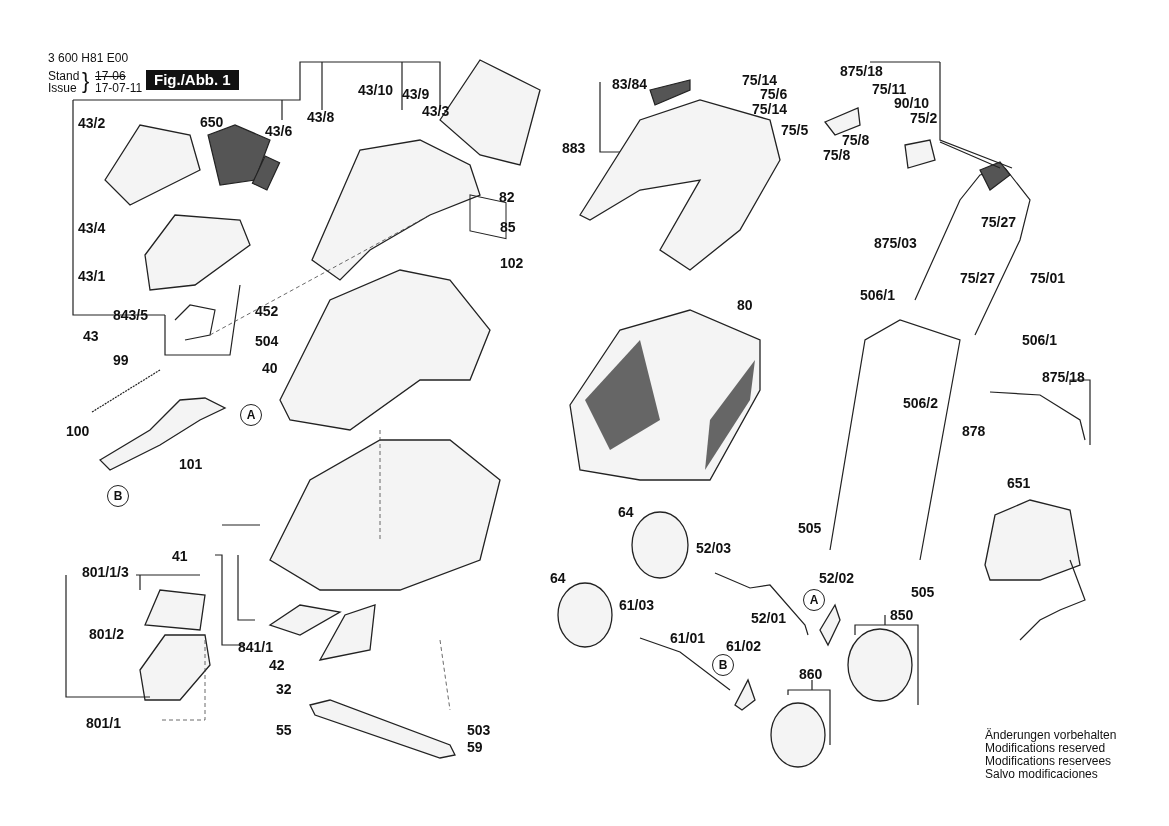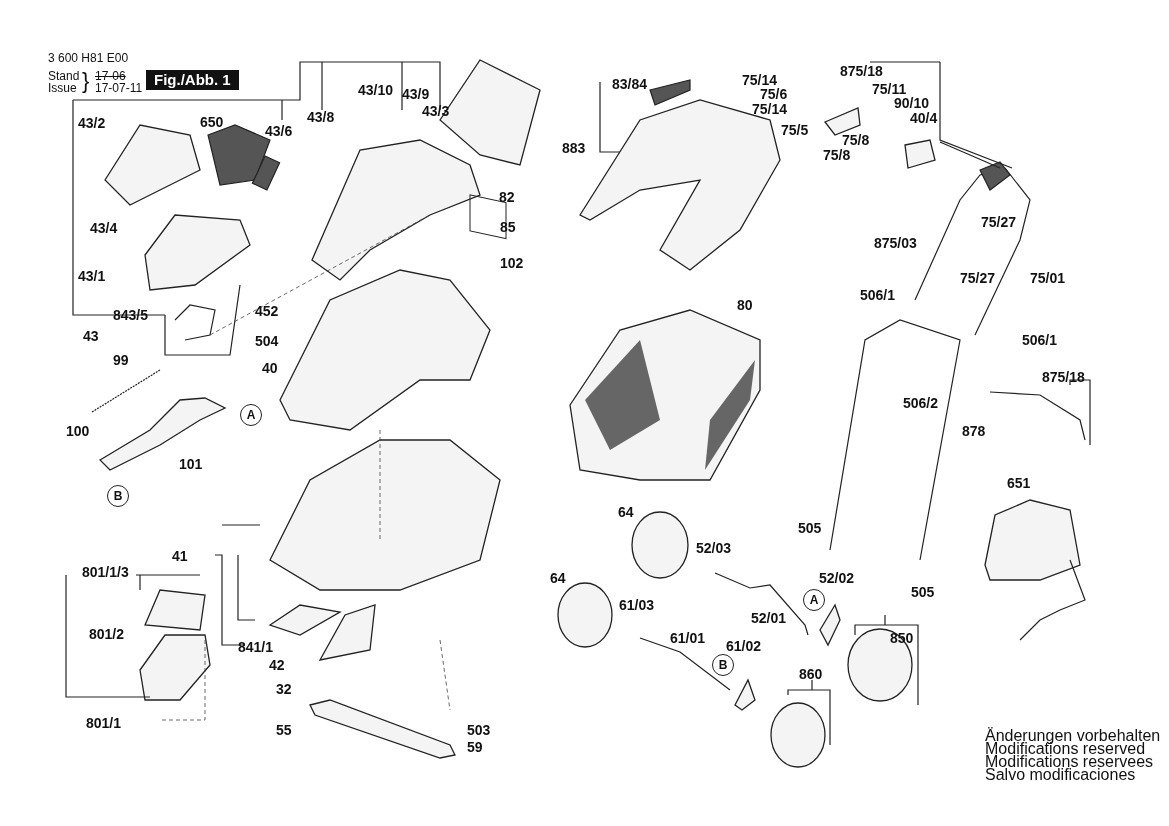--- a/index.html
+++ b/index.html
@@ -2,21 +2,21 @@
 <html><head>
 <meta charset="utf-8">
 <style>
   html, body { margin:0; padding:0; background:#ffffff; }
   body { width:1169px; height:826px; position:relative; overflow:hidden;
          font-family:"Liberation Sans", sans-serif; color:#111; }
   .hdr { position:absolute; font-size:12px; line-height:13px; }
   .figbox { position:absolute; left:146px; top:70px; background:#111; color:#fff;
             font-weight:bold; font-size:15px; padding:1px 8px; line-height:18px; }
   .lbl { position:absolute; font-weight:bold; font-size:14px; line-height:14px; white-space:nowrap; }
-  .note { position:absolute; left:985px; top:729px; font-size:16px; line-height:13px; }
+  .note { position:absolute; left:985px; top:729px; font-size:12px; line-height:13px; }
   svg.parts { position:absolute; left:0; top:0; }
   svg.parts .ln { stroke:#222; stroke-width:1.2; fill:none; }
   svg.parts .dash { stroke:#444; stroke-width:0.8; fill:none; stroke-dasharray:4 3; }
   svg.parts .shape { stroke:#222; stroke-width:1.3; fill:#f4f4f4; }
   svg.parts .dark { stroke:#222; stroke-width:1.2; fill:#555; }
   .circ { position:absolute; width:20px; height:20px; border:1.2px solid #222; border-radius:50%;
           text-align:center; font-weight:bold; font-size:12px; line-height:20px; background:#fff; }
 </style>
 </head>
 <body>
@@ -120,21 +120,21 @@
 </svg>
 
 <div class="lbl" style="left:78px;top:116px;">43/2</div>
 <div class="lbl" style="left:200px;top:115px;">650</div>
 <div class="lbl" style="left:265px;top:124px;">43/6</div>
 <div class="lbl" style="left:307px;top:110px;">43/8</div>
 <div class="lbl" style="left:358px;top:83px;">43/10</div>
 <div class="lbl" style="left:402px;top:87px;">43/9</div>
 <div class="lbl" style="left:422px;top:104px;">43/3</div>
 <div class="lbl" style="left:499px;top:190px;">82</div>
-<div class="lbl" style="left:78px;top:221px;margin-left:12px;">43/4</div>
+<div class="lbl" style="left:78px;top:221px;">43/4</div>
 <div class="lbl" style="left:78px;top:269px;">43/1</div>
 <div class="lbl" style="left:113px;top:308px;">843/5</div>
 <div class="lbl" style="left:83px;top:329px;">43</div>
 <div class="lbl" style="left:500px;top:220px;">85</div>
 <div class="lbl" style="left:500px;top:256px;">102</div>
 <div class="lbl" style="left:255px;top:304px;">452</div>
 <div class="lbl" style="left:255px;top:334px;">504</div>
 <div class="lbl" style="left:262px;top:361px;">40</div>
 <div class="lbl" style="left:113px;top:353px;text-align:center;">99</div>
 <div class="lbl" style="left:66px;top:424px;">100</div>
@@ -153,30 +153,30 @@
 <div class="lbl" style="left:562px;top:141px;">883</div>
 <div class="lbl" style="left:737px;top:298px;">80</div>
 <div class="lbl" style="left:618px;top:505px;">64</div>
 <div class="lbl" style="left:550px;top:571px;">64</div>
 <div class="lbl" style="left:696px;top:541px;">52/03</div>
 <div class="lbl" style="left:751px;top:571px;margin-top:40px;">52/01</div>
 <div class="lbl" style="left:819px;top:571px;">52/02</div>
 <div class="lbl" style="left:619px;top:598px;">61/03</div>
 <div class="lbl" style="left:670px;top:631px;">61/01</div>
 <div class="lbl" style="left:726px;top:639px;">61/02</div>
-<div class="lbl" style="left:890px;top:608px;margin-top:23px;">850</div>
+<div class="lbl" style="left:890px;top:608px;">850</div>
 <div class="lbl" style="left:799px;top:667px;">860</div>
 <div class="lbl" style="left:742px;top:73px;">75/14</div>
 <div class="lbl" style="left:760px;top:87px;">75/6</div>
 <div class="lbl" style="left:752px;top:102px;">75/14</div>
 <div class="lbl" style="left:781px;top:123px;">75/5</div>
 <div class="lbl" style="left:840px;top:64px;">875/18</div>
 <div class="lbl" style="left:872px;top:82px;">75/11</div>
 <div class="lbl" style="left:894px;top:96px;">90/10</div>
-<div class="lbl" style="left:910px;top:111px;">40/4</div>
+<div class="lbl" style="left:910px;top:111px;">75/2</div>
 <div class="lbl" style="left:842px;top:133px;">75/8</div>
 <div class="lbl" style="left:823px;top:148px;">75/8</div>
 <div class="lbl" style="left:981px;top:215px;">75/27</div>
 <div class="lbl" style="left:874px;top:236px;">875/03</div>
 <div class="lbl" style="left:960px;top:271px;">75/27</div>
 <div class="lbl" style="left:1030px;top:271px;">75/01</div>
 <div class="lbl" style="left:860px;top:288px;">506/1</div>
 <div class="lbl" style="left:1022px;top:333px;">506/1</div>
 <div class="lbl" style="left:903px;top:376px;margin-top:20px;">506/2</div>
 <div class="lbl" style="left:1042px;top:370px;">875/18</div>

